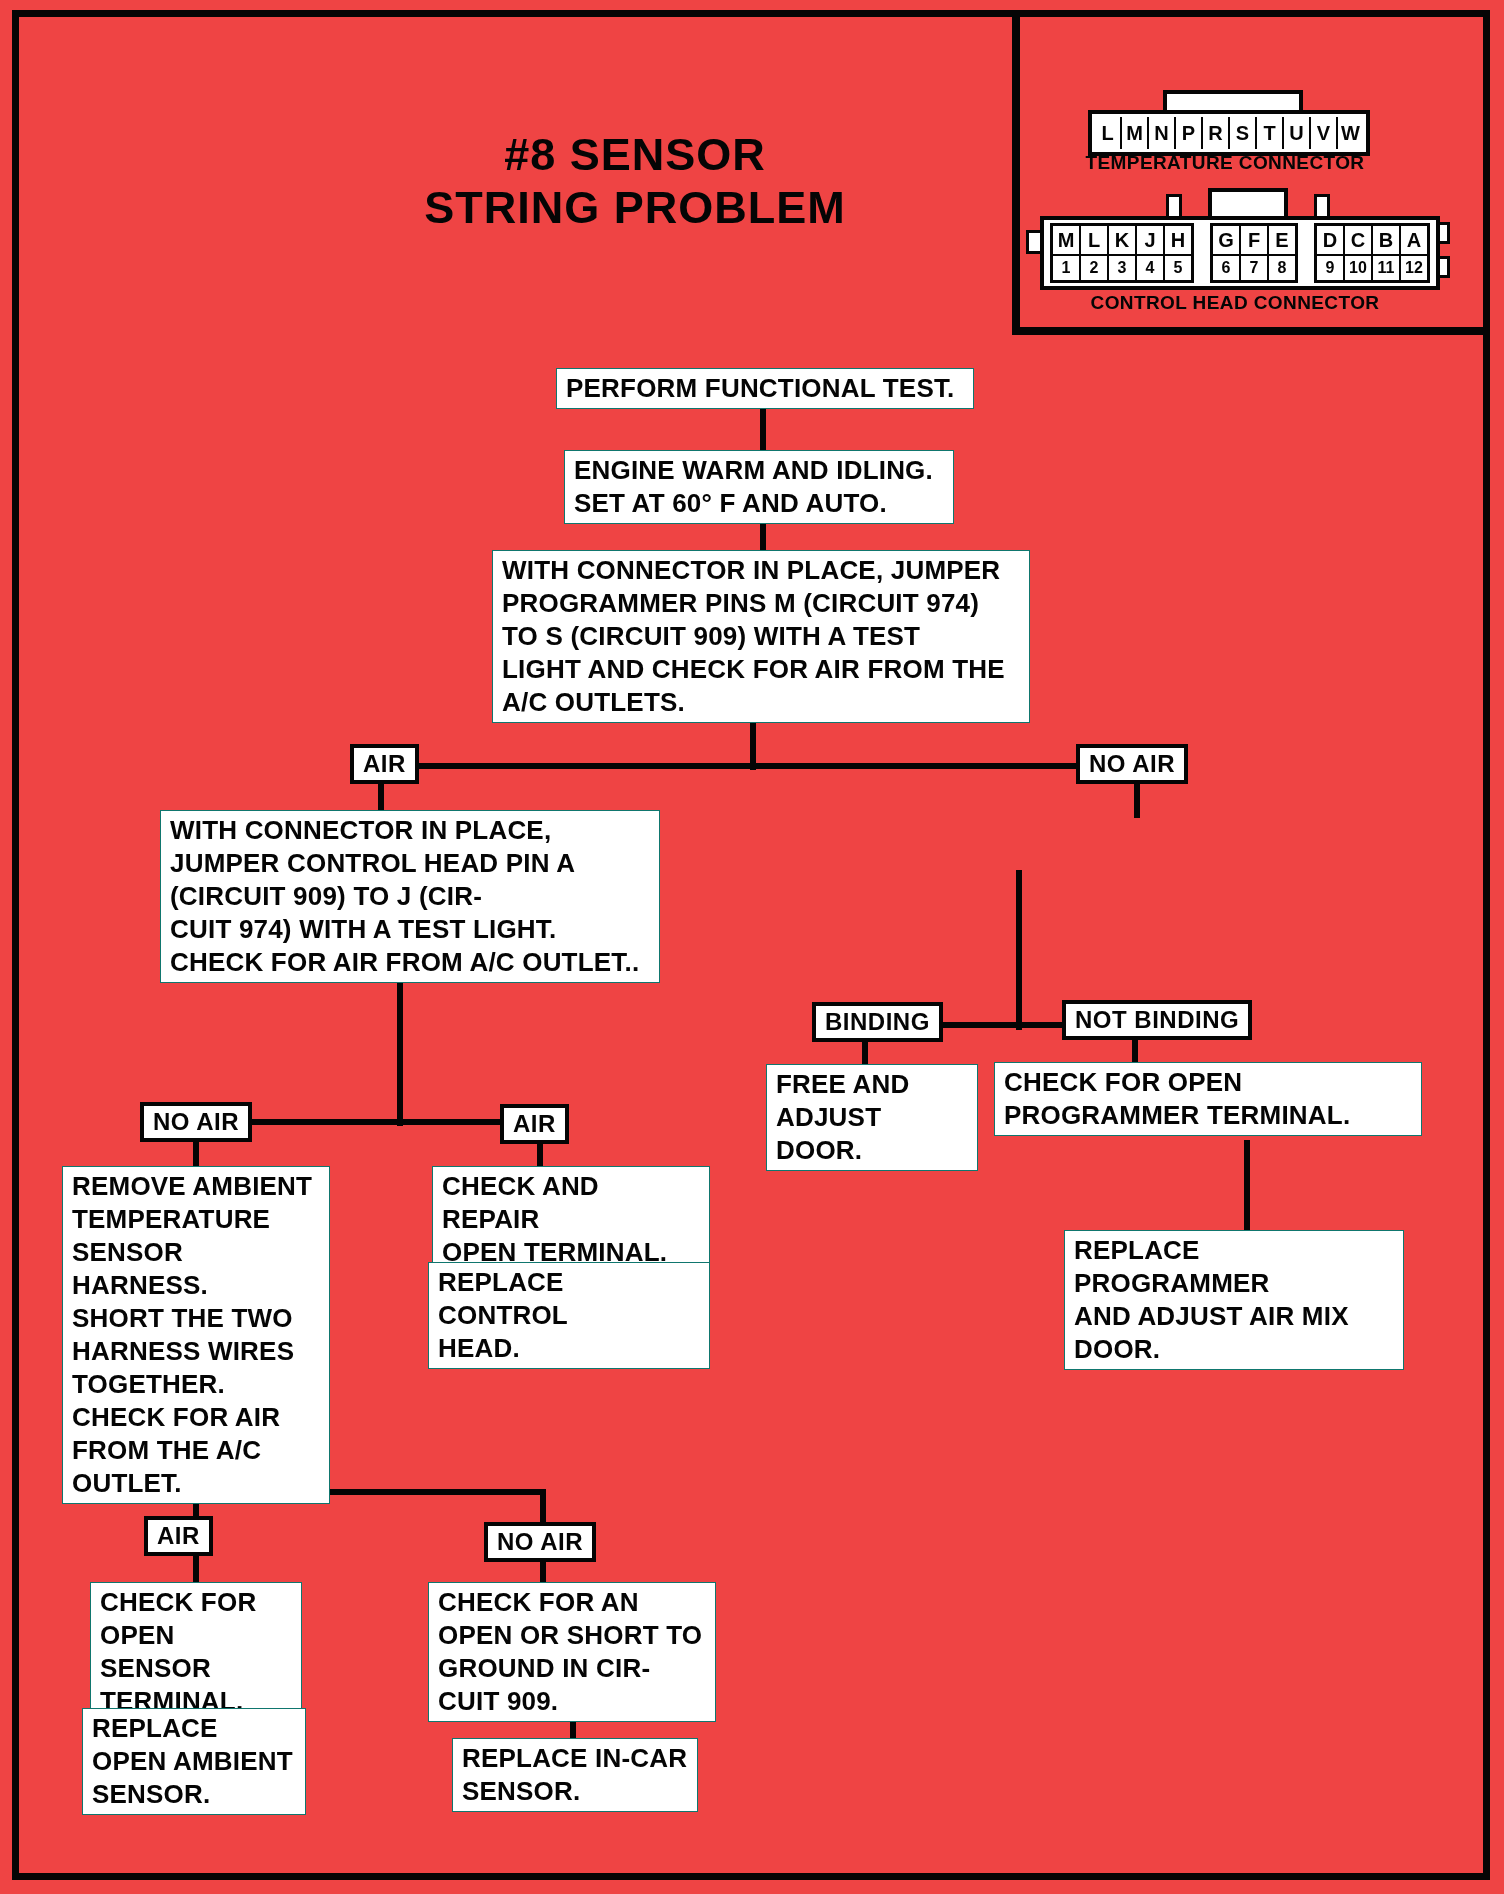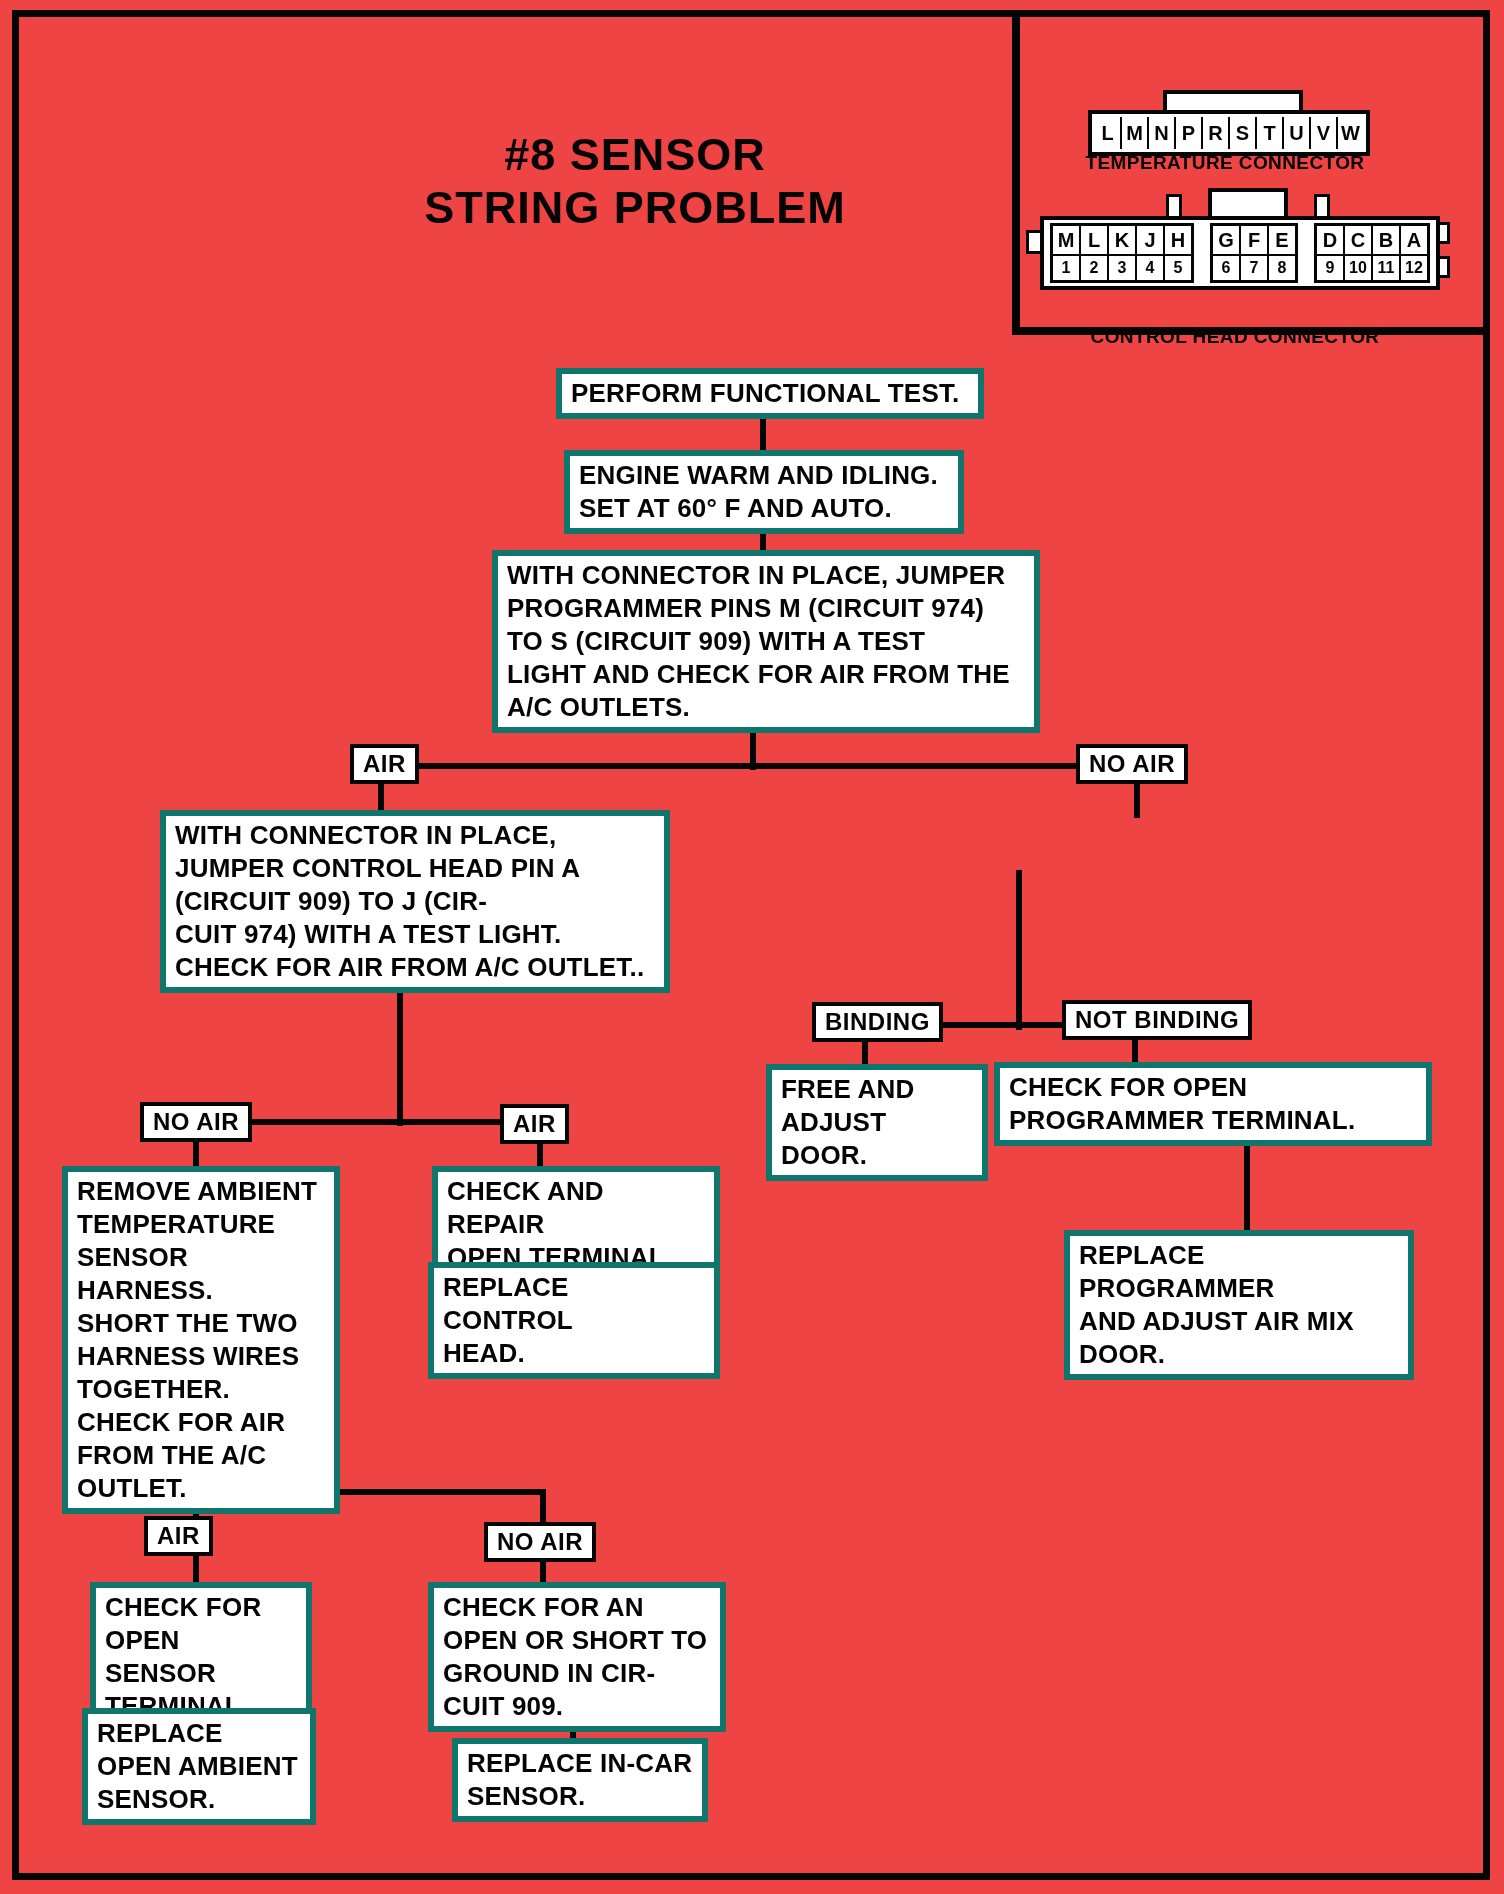--- a/index.html
+++ b/index.html
@@ -1,21 +1,21 @@
 <!DOCTYPE html>
 <html><head>
 <meta charset="utf-8">
 <style>
   html,body{margin:0;padding:0;background:#ffffff;}
   .page{position:relative;width:1504px;height:1894px;background:#ef4444;overflow:hidden;
         font-family:"Liberation Sans",sans-serif;color:#050505;}
   .frame{position:absolute;left:12px;top:10px;right:14px;bottom:14px;border:7px solid #050505;}
   .v,.hl{position:absolute;background:#050505;}
   .v{width:6px;} .hl{height:6px;}
-  .node{position:absolute;background:#fff;border:6px solid #0f766e;padding:3px 9px;
+  .node{position:absolute;background:#fff;border:1px solid #0f766e;padding:3px 9px;
         font-weight:700;font-size:26px;line-height:33px;letter-spacing:.2px;white-space:pre-line;}
   .lbl{position:absolute;background:#fff;border:4px solid #050505;padding:1px 9px;
        font-weight:700;font-size:24px;line-height:30px;letter-spacing:.5px;text-align:center;}
   .title{position:absolute;left:380px;top:128px;width:510px;text-align:center;
          font-weight:700;font-size:45px;line-height:53px;letter-spacing:1px;}
   
   .pdiv-v{position:absolute;left:1012px;top:10px;width:8px;height:324px;background:#050505;}
   .pdiv-h{position:absolute;left:1012px;top:327px;width:478px;height:8px;background:#050505;}
   .tab{position:absolute;background:#fff;border:4px solid #050505;}
   .cbody{position:absolute;background:#fff;border:4px solid #050505;}
@@ -97,21 +97,21 @@
         <span class="cl">C</span>
         <span class="cl">B</span>
         <span class="cl">A</span>
         <span class="cn">9</span>
         <span class="cn">10</span>
         <span class="cn">11</span>
         <span class="cn">12</span>
       </div>
     </div>
   </div>
-  <div class="clab" style="left:1065px;top:292px;width:340px;margin-top:34px;">CONTROL HEAD CONNECTOR</div>
+  <div class="clab" style="left:1065px;top:292px;width:340px;">CONTROL HEAD CONNECTOR</div>
 
   <div class="v" style="left:760px;top:400px;height:58px;"></div>
   <div class="v" style="left:760px;top:516px;height:44px;"></div>
   <div class="v" style="left:750px;top:710px;height:60px;"></div>
   <div class="hl" style="left:380px;top:763px;width:760px;"></div>
   <div class="v" style="left:378px;top:778px;height:40px;"></div>
   <div class="v" style="left:1134px;top:778px;height:40px;"></div>
   <div class="v" style="left:397px;top:978px;height:148px;"></div>
   <div class="hl" style="left:196px;top:1119px;width:350px;"></div>
   <div class="v" style="left:193px;top:1136px;height:38px;"></div>

